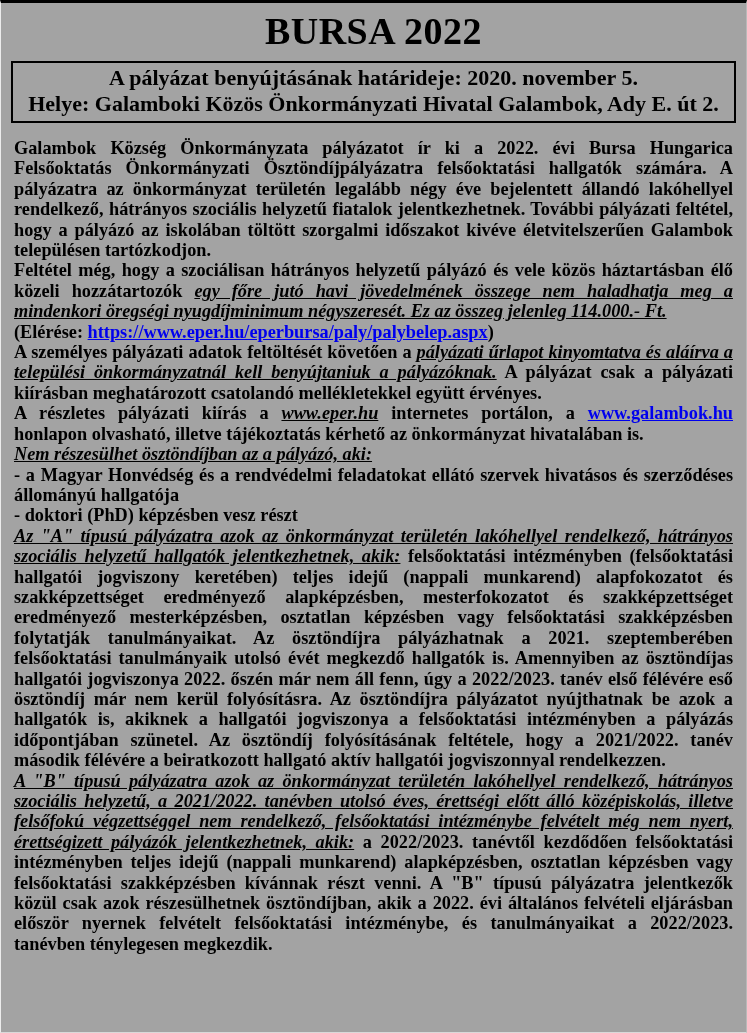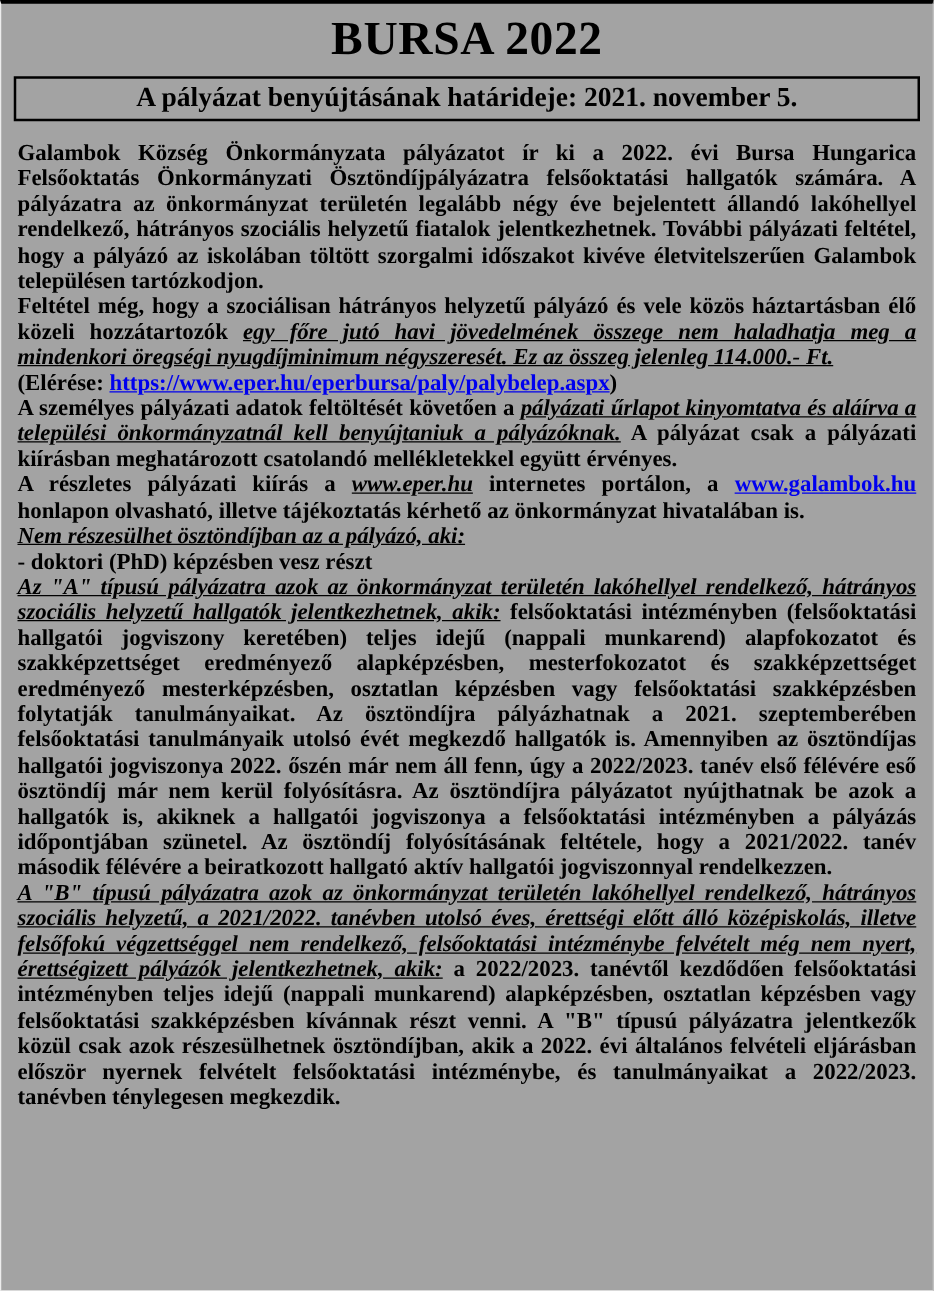--- a/index.html
+++ b/index.html
@@ -47,26 +47,28 @@
   }
   .u { text-decoration: underline; font-style: italic; }
   a.link { text-decoration: underline; font-weight: bold; cursor: pointer; }
 </style>
 </head>
 <body>
 
 <div class="page">
   <h1 class="title">BURSA 2022</h1>
   <div class="deadline-box">
-    <div class="box-line">A pályázat benyújtásának határideje: 2021. november 5.</div>
+    <div class="box-line">A pályázat benyújtásának határideje: 2020. november 5.</div>
+    <div class="box-line">Helye: Galamboki Közös Önkormányzati Hivatal Galambok, Ady E. út 2.</div>
   </div>
   <div class="body-text">
       <p class="para"><span>Galambok Község Önkormányzata pályázatot ír ki a 2022. évi Bursa Hungarica Felsőoktatás Önkormányzati Ösztöndíjpályázatra felsőoktatási hallgatók számára. A pályázatra az önkormányzat területén legalább négy éve bejelentett állandó lakóhellyel rendelkező, hátrányos szociális helyzetű fiatalok jelentkezhetnek. További pályázati feltétel, hogy a pályázó az iskolában töltött szorgalmi időszakot kivéve életvitelszerűen Galambok településen tartózkodjon.</span></p>
       <p class="para"><span>Feltétel még, hogy a szociálisan hátrányos helyzetű pályázó és vele közös háztartásban élő közeli hozzátartozók </span><span class="u">egy főre jutó havi jövedelmének összege nem haladhatja meg a mindenkori öregségi nyugdíjminimum négyszeresét. Ez az összeg jelenleg 114.000.- Ft.</span></p>
       <p class="para"><span>(Elérése: </span><a class="link" href="#" style="color: rgb(0, 0, 238); text-decoration: underline;">https://www.eper.hu/eperbursa/paly/palybelep.aspx</a><span>)</span></p>
       <p class="para"><span>A személyes pályázati adatok feltöltését követően a </span><span class="u">pályázati űrlapot kinyomtatva és aláírva a települési önkormányzatnál kell benyújtaniuk a pályázóknak.</span><span> A pályázat csak a pályázati kiírásban meghatározott csatolandó mellékletekkel együtt érvényes.</span></p>
       <p class="para"><span>A részletes pályázati kiírás a </span><span class="u">www.eper.hu</span><span> internetes portálon, a </span><a class="link" href="#" style="color: rgb(0, 0, 238);">www.galambok.hu</a><span> honlapon olvasható, illetve tájékoztatás kérhető az önkormányzat hivatalában is.</span></p>
       <p class="para"><span class="u">Nem részesülhet ösztöndíjban az a pályázó, aki:</span></p>
+      <p class="para"><span>- a Magyar Honvédség és a rendvédelmi feladatokat ellátó szervek hivatásos és szerződéses állományú hallgatója</span></p>
       <p class="para"><span>- doktori (PhD) képzésben vesz részt</span></p>
       <p class="para"><span class="u">Az "A" típusú pályázatra azok az önkormányzat területén lakóhellyel rendelkező, hátrányos szociális helyzetű hallgatók jelentkezhetnek, akik:</span><span> felsőoktatási intézményben (felsőoktatási hallgatói jogviszony keretében) teljes idejű (nappali munkarend) alapfokozatot és szakképzettséget eredményező alapképzésben, mesterfokozatot és szakképzettséget eredményező mesterképzésben, osztatlan képzésben vagy felsőoktatási szakképzésben folytatják tanulmányaikat. Az ösztöndíjra pályázhatnak a 2021. szeptemberében felsőoktatási tanulmányaik utolsó évét megkezdő hallgatók is. Amennyiben az ösztöndíjas hallgatói jogviszonya 2022. őszén már nem áll fenn, úgy a 2022/2023. tanév első félévére eső ösztöndíj már nem kerül folyósításra. Az ösztöndíjra pályázatot nyújthatnak be azok a hallgatók is, akiknek a hallgatói jogviszonya a felsőoktatási intézményben a pályázás időpontjában szünetel. Az ösztöndíj folyósításának feltétele, hogy a 2021/2022. tanév második félévére a beiratkozott hallgató aktív hallgatói jogviszonnyal rendelkezzen.</span></p>
       <p class="para"><span class="u">A "B" típusú pályázatra azok az önkormányzat területén lakóhellyel rendelkező, hátrányos szociális helyzetű, a 2021/2022. tanévben utolsó éves, érettségi előtt álló középiskolás, illetve felsőfokú végzettséggel nem rendelkező, felsőoktatási intézménybe felvételt még nem nyert, érettségizett pályázók jelentkezhetnek, akik:</span><span> a 2022/2023. tanévtől kezdődően felsőoktatási intézményben teljes idejű (nappali munkarend) alapképzésben, osztatlan képzésben vagy felsőoktatási szakképzésben kívánnak részt venni. A "B" típusú pályázatra jelentkezők közül csak azok részesülhetnek ösztöndíjban, akik a 2022. évi általános felvételi eljárásban először nyernek felvételt felsőoktatási intézménybe, és tanulmányaikat a 2022/2023. tanévben ténylegesen megkezdik.</span></p>
     </div>
 </div>
 
 </body></html>

